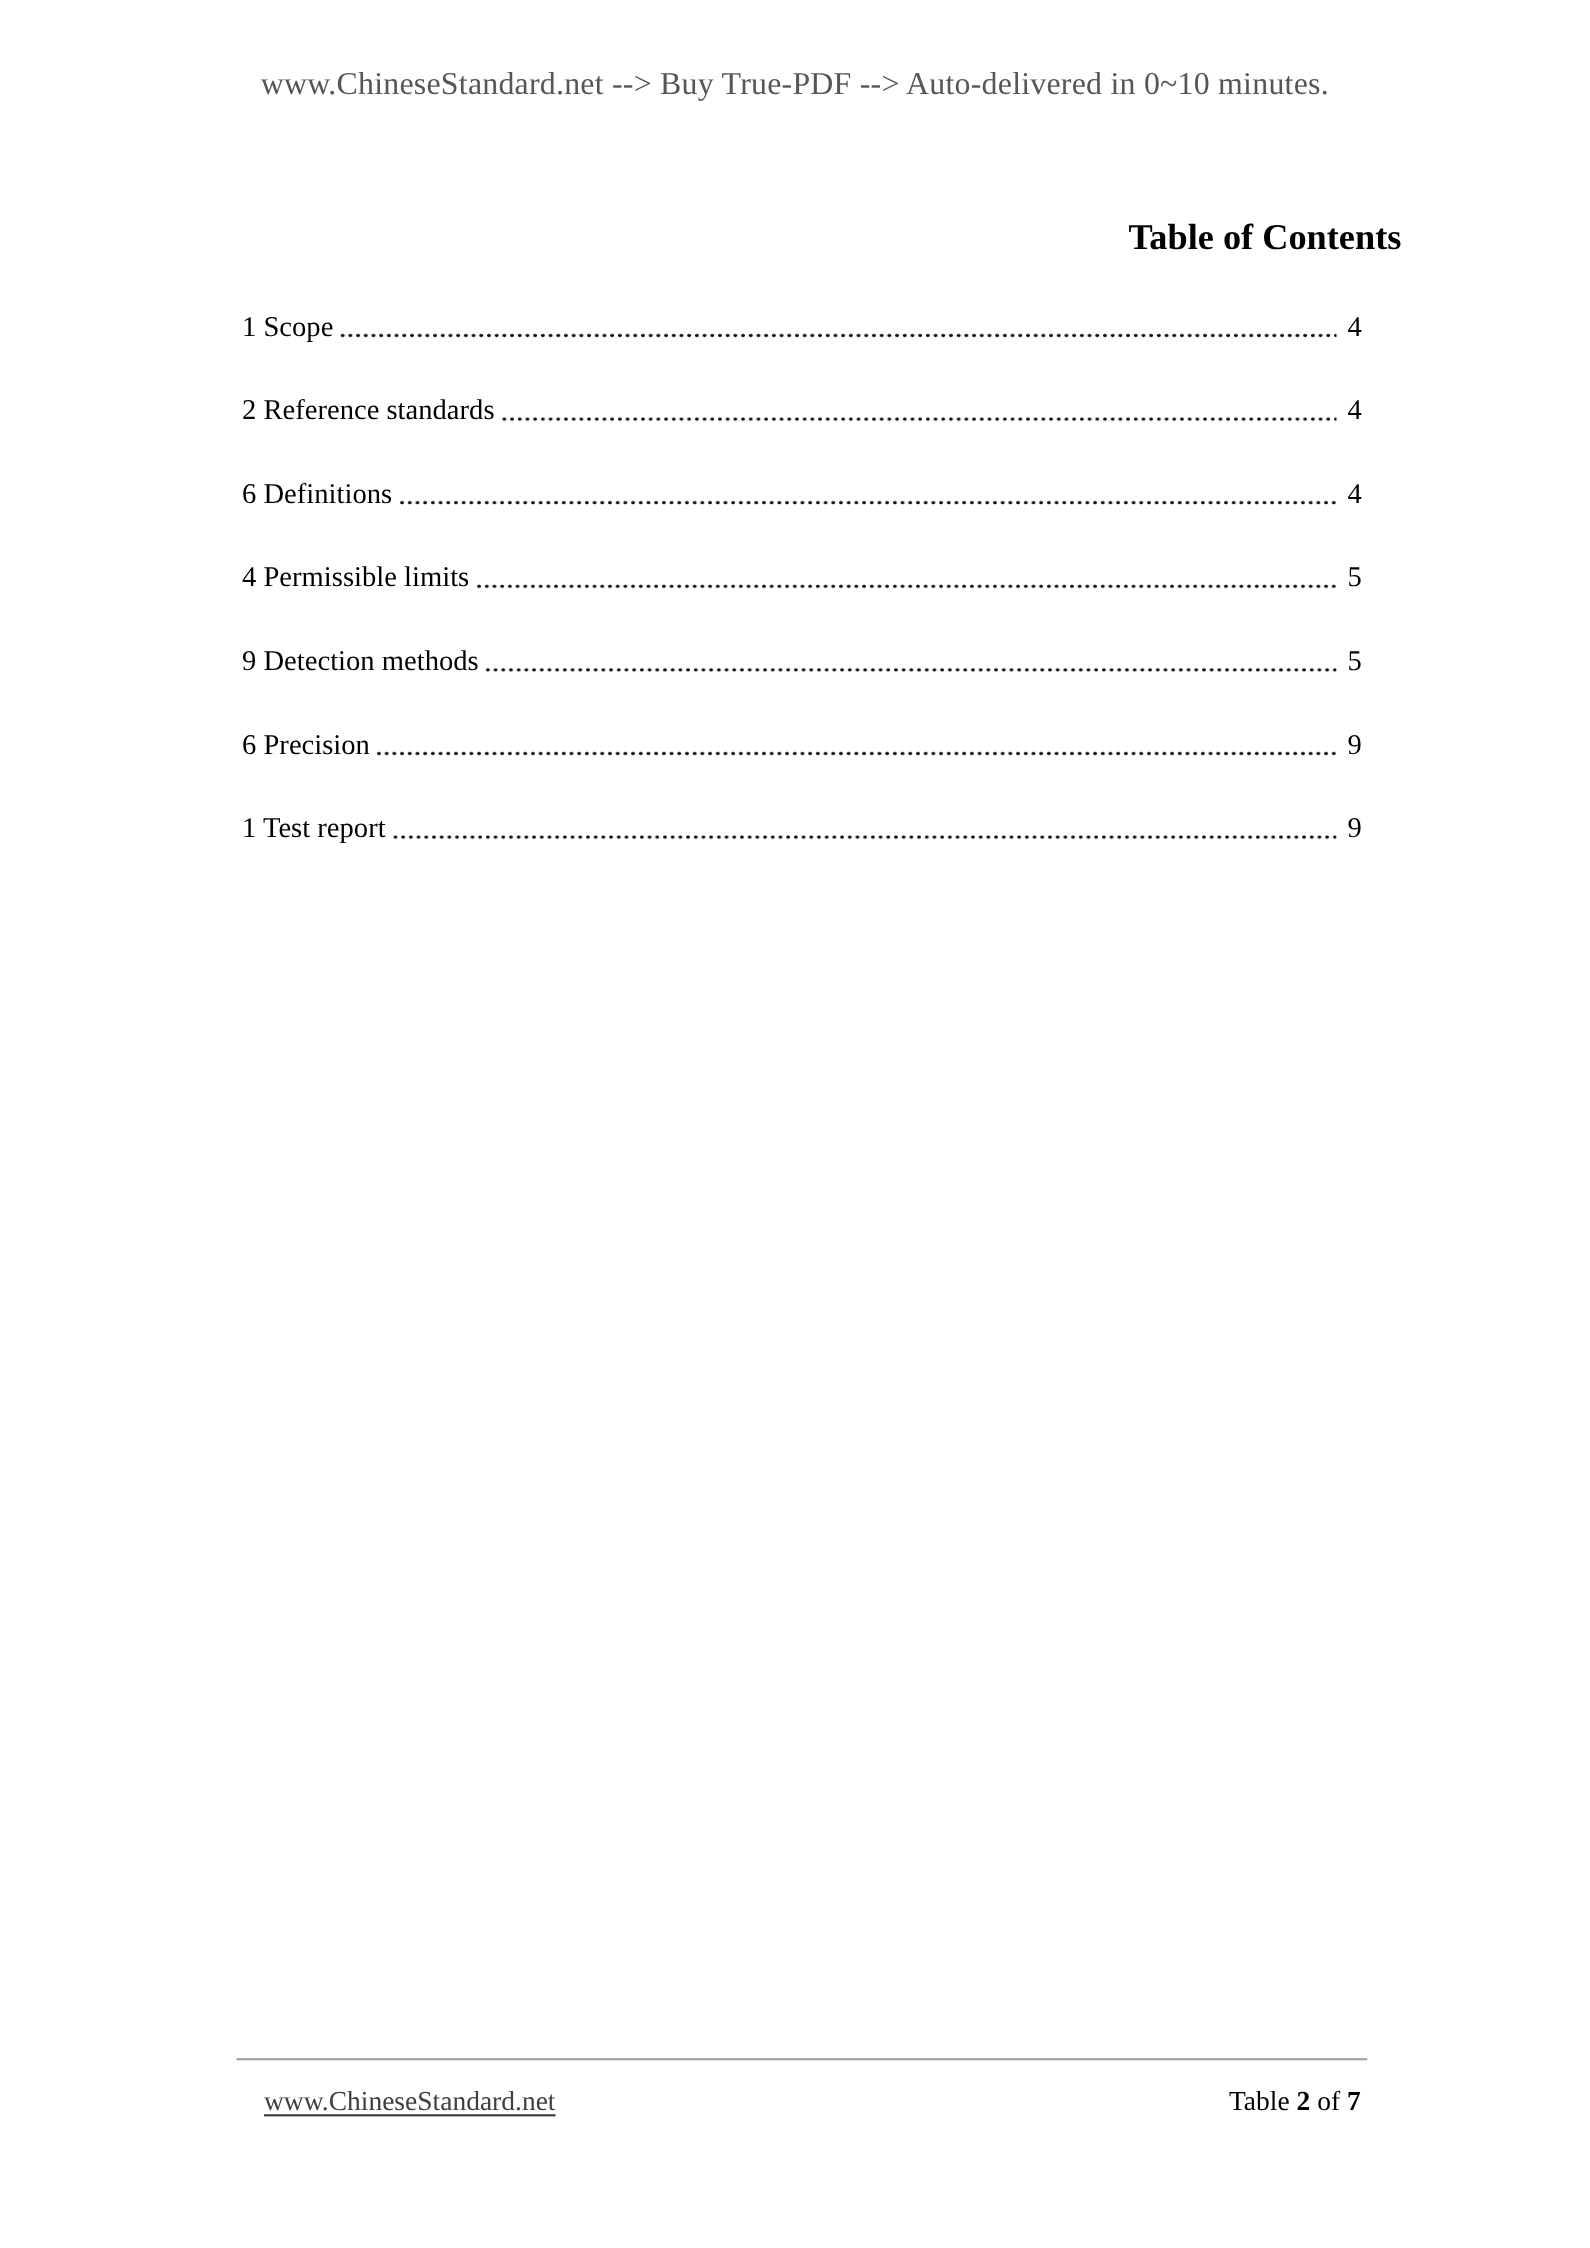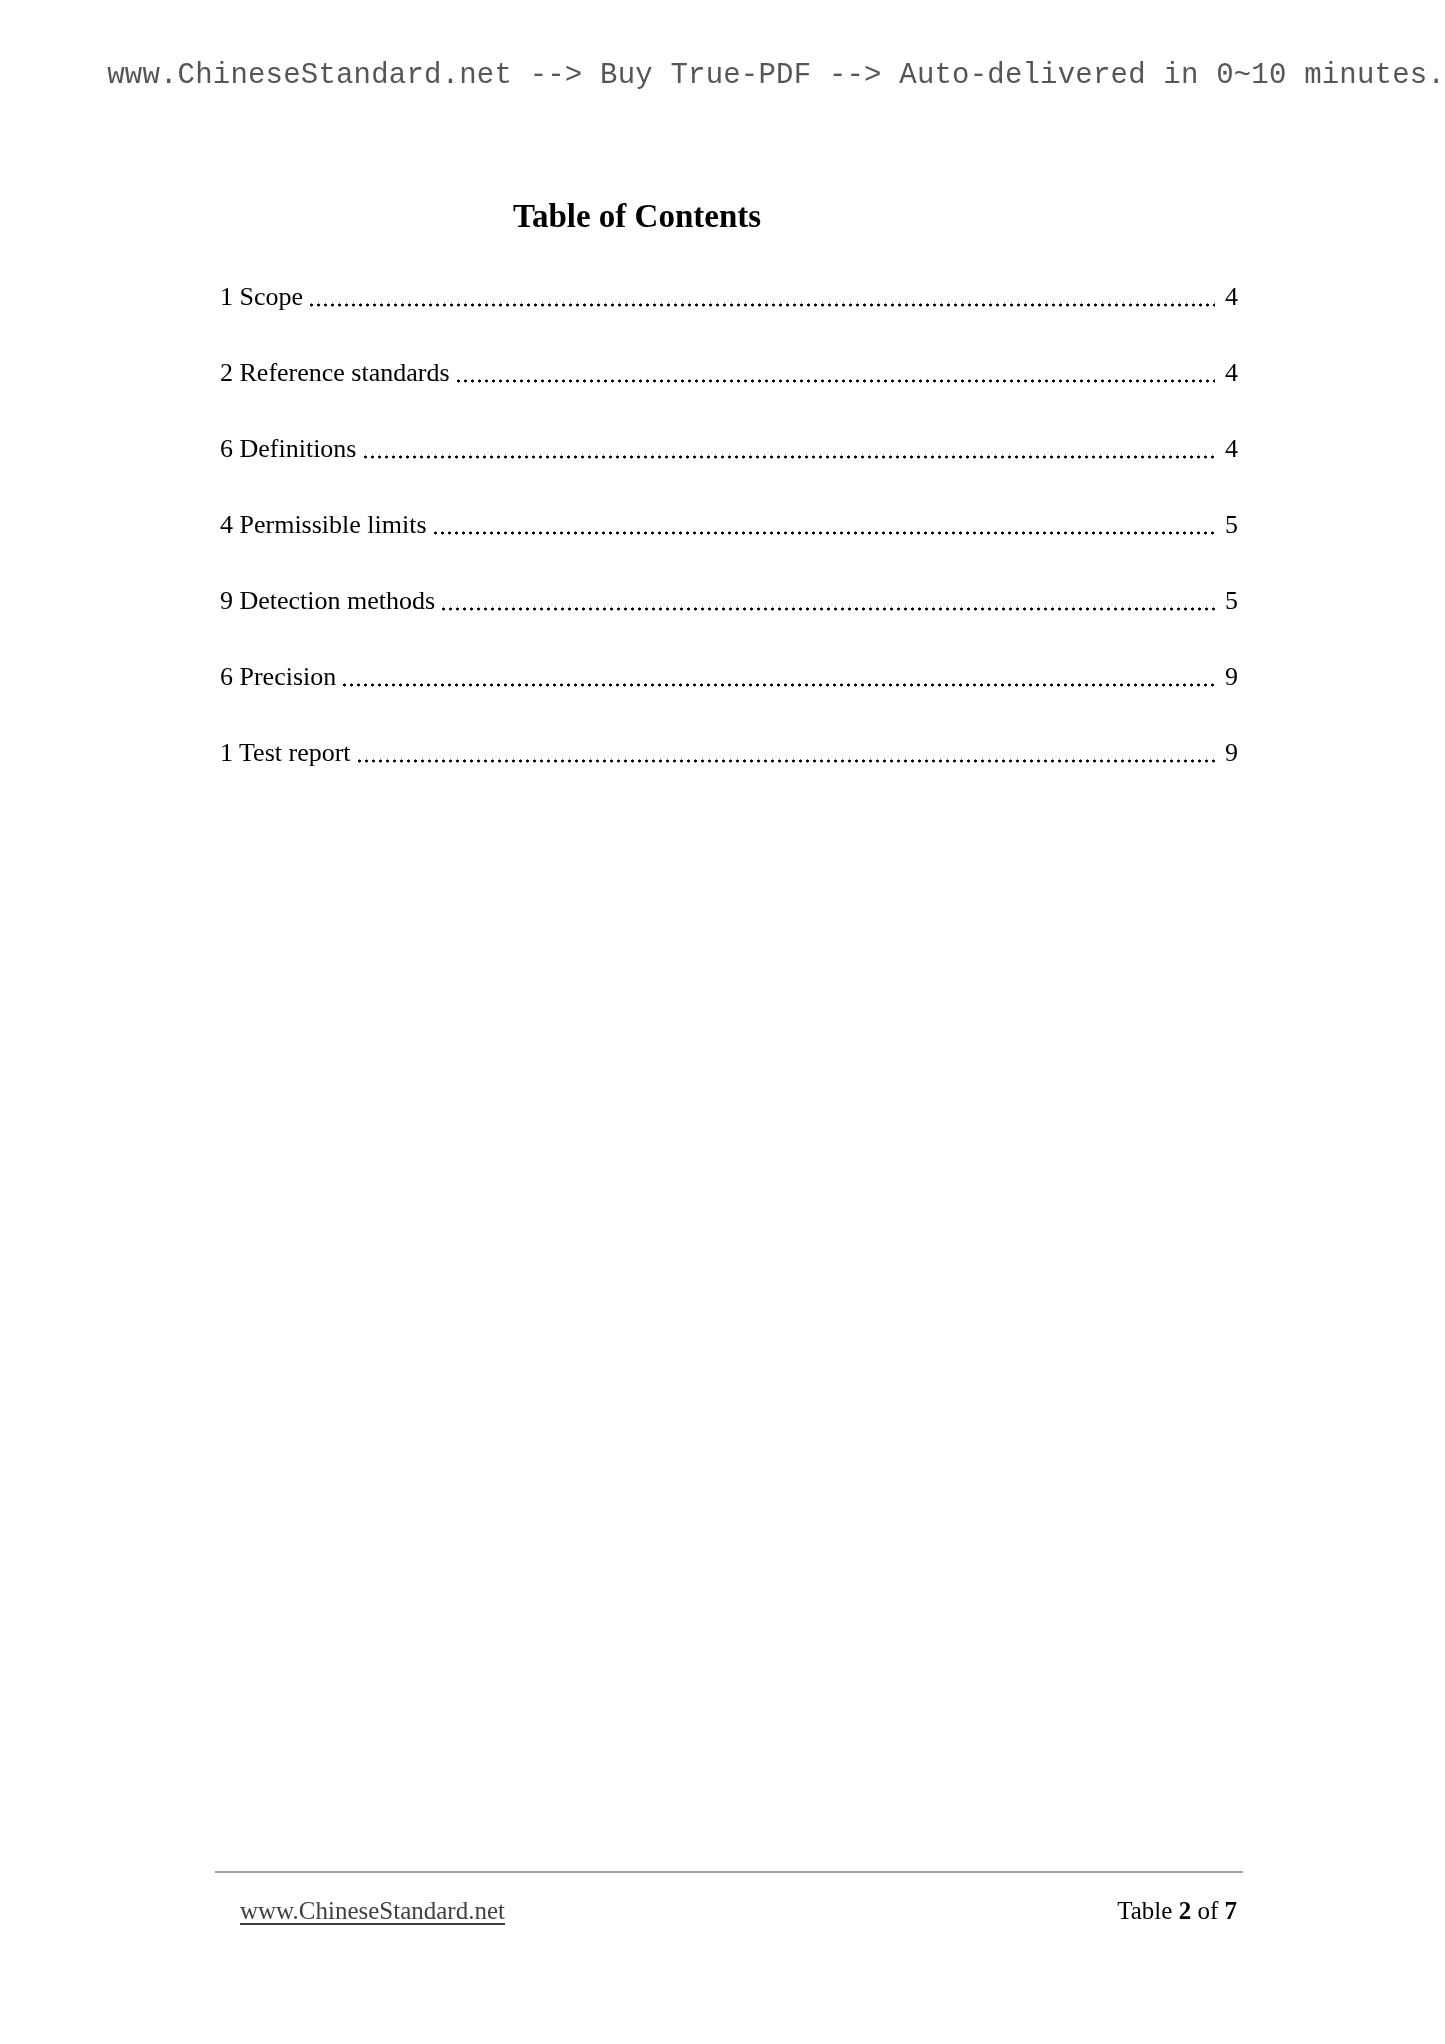--- a/index.html
+++ b/index.html
@@ -12,35 +12,35 @@
     color: #000000;
     overflow: hidden;
   }
 
   
   .header-note {
     position: absolute;
     top: 58px;
     left: 0;
     width: 1445px;
-    text-align: right;
-    font-family: Liberation Mono, monospace;
+    text-align: center;
+    font-family: Liberation Serif, serif;
     font-size: 29px;
     line-height: 36px;
     color: #54565a;
     letter-spacing: 0.2px;
   }
 
   
   .doc-title {
     position: absolute;
     top: 196px;
     left: 0;
     width: 1274px;
-    text-align: center;
+    text-align: right;
     font-family: "Liberation Serif", serif;
     font-weight: bold;
     font-size: 33px;
     line-height: 40px;
     color: #000000;
   }
 
   
   .toc {
     position: absolute;

